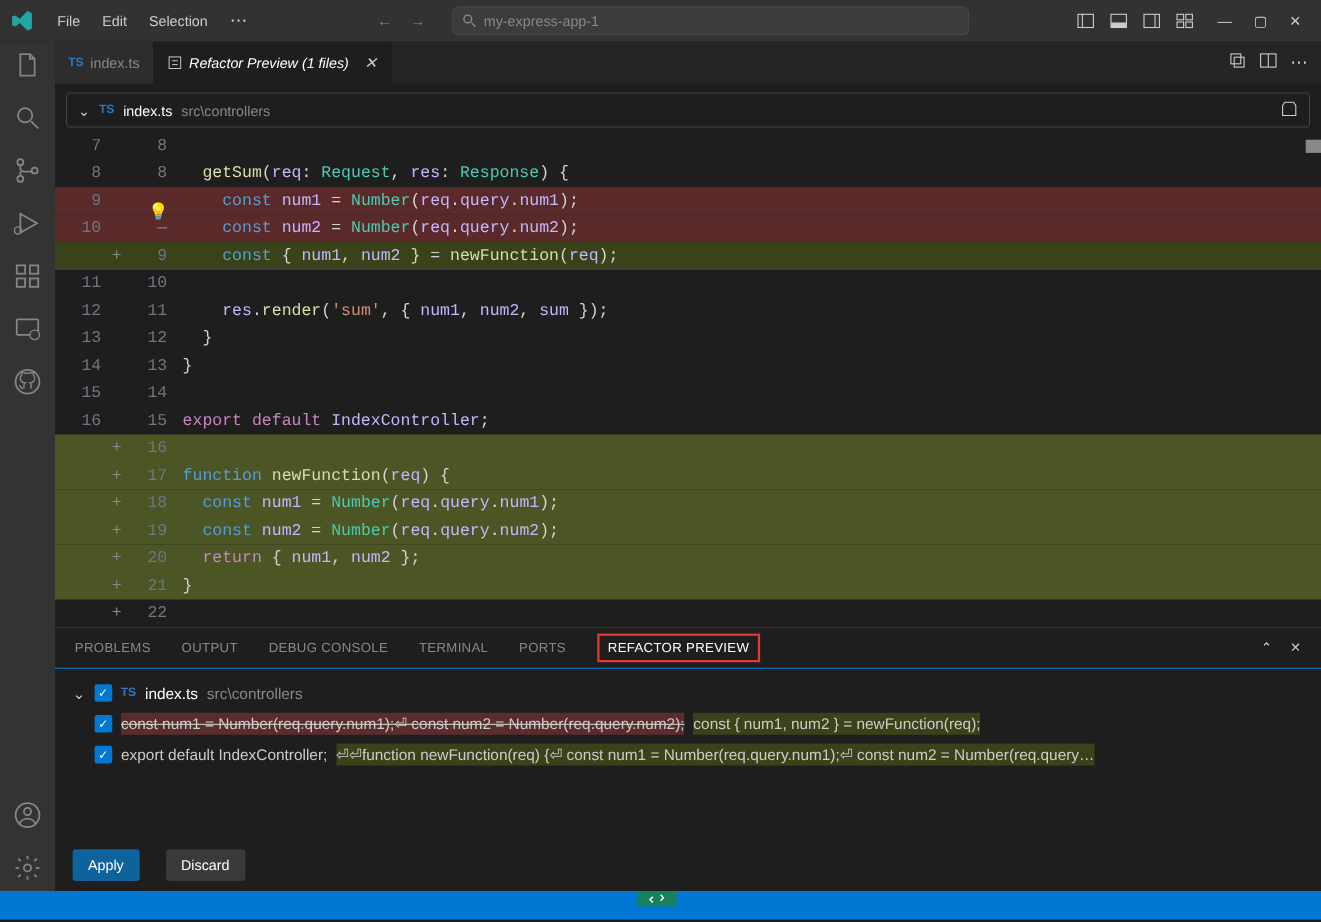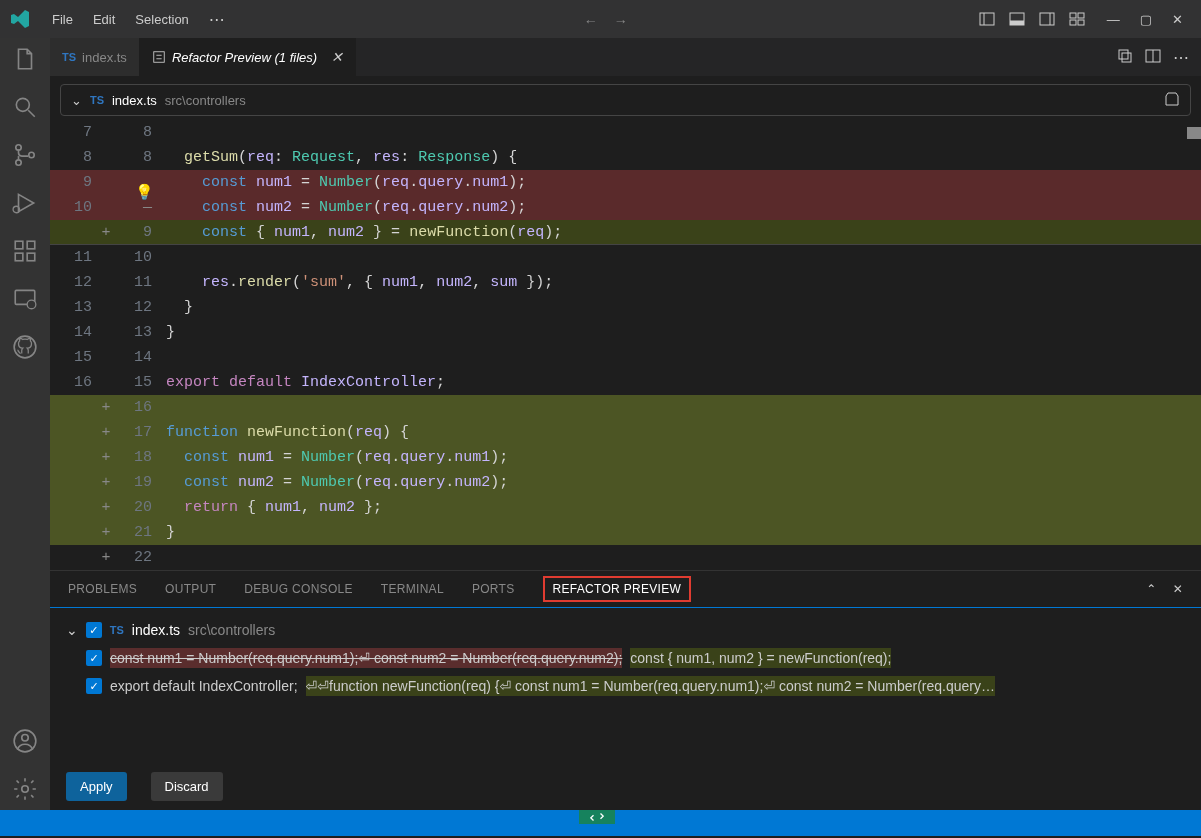--- a/index.html
+++ b/index.html
@@ -144,20 +144,27 @@
     </svg>
   <div class="menu-item">File</div>
   <div class="menu-item">Edit</div>
   <div class="menu-item">Selection</div>
   <div class="ellipsis-menu">⋯</div>
   <div class="title-center">
     <div class="nav-arrows">
       <span class="nav-arrow">←</span>
       <span class="nav-arrow">→</span>
     </div>
+    <div class="search-box">
+      <svg width="14" height="14" viewBox="0 0 16 16">
+          <circle cx="6" cy="6" r="4" fill="none" stroke="#888" stroke-width="1.5"></circle>
+          <line x1="10" y1="10" x2="14" y2="14" stroke="#888" stroke-width="1.5"></line>
+        </svg>
+      <span>my-express-app-1</span>
+    </div>
   </div>
   <div class="title-icons">
     <svg class="title-icon" viewBox="0 0 16 16">
         <rect x="1" y="2" width="14" height="12" fill="none" stroke="#ccc"></rect>
         <line x1="5" y1="2" x2="5" y2="14" stroke="#ccc"></line>
       </svg>
     <svg class="title-icon" viewBox="0 0 16 16">
         <rect x="1" y="2" width="14" height="12" fill="none" stroke="#ccc"></rect>
         <line x1="1" y1="10" x2="15" y2="10" stroke="#ccc"></line>
         <rect x="1" y="10" width="14" height="4" fill="#ccc"></rect>

